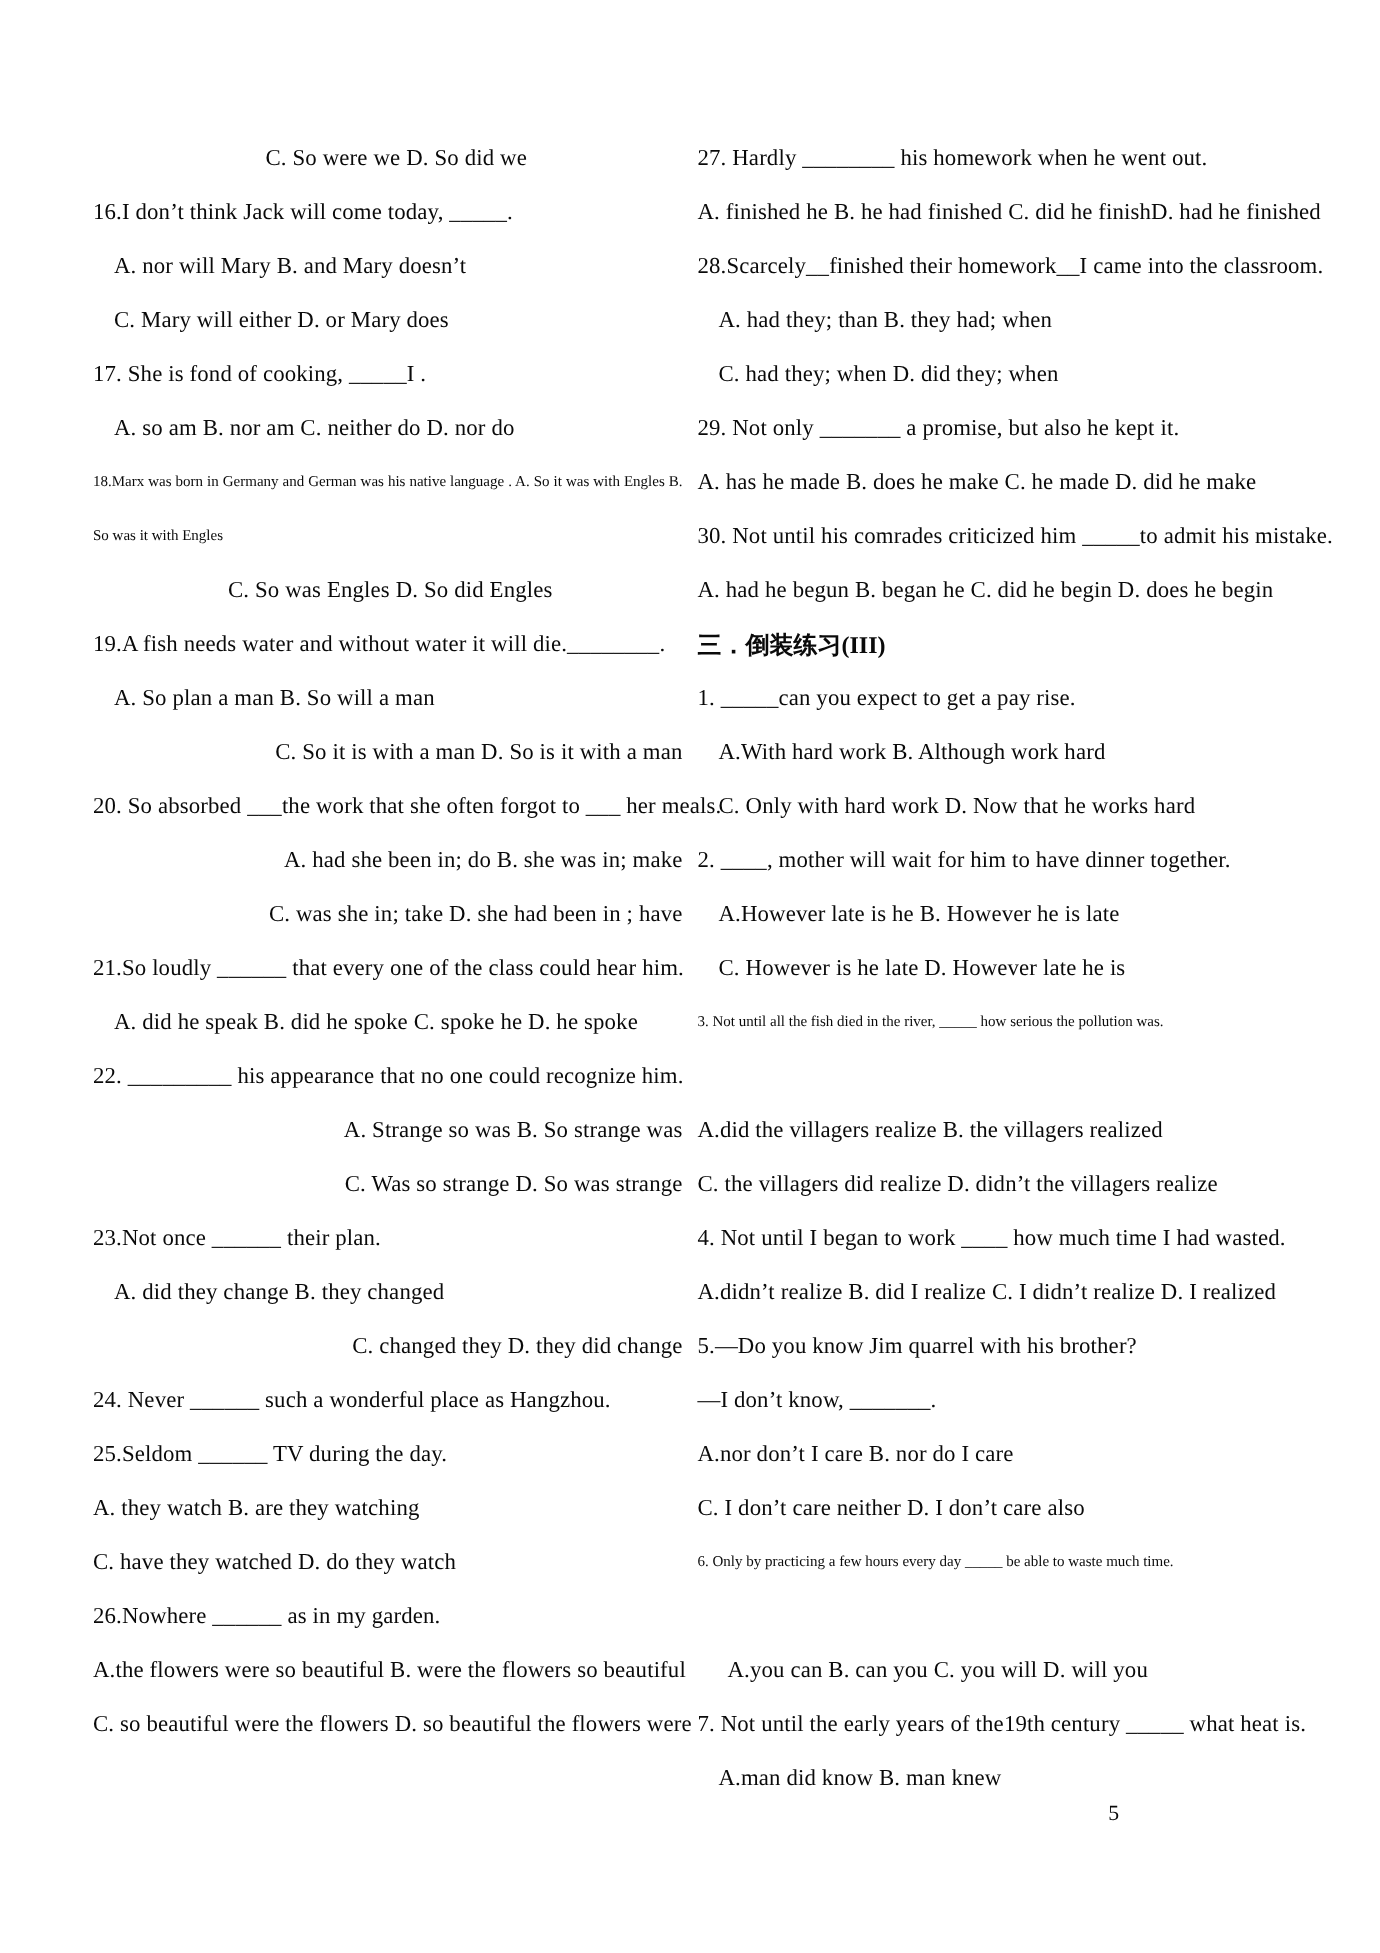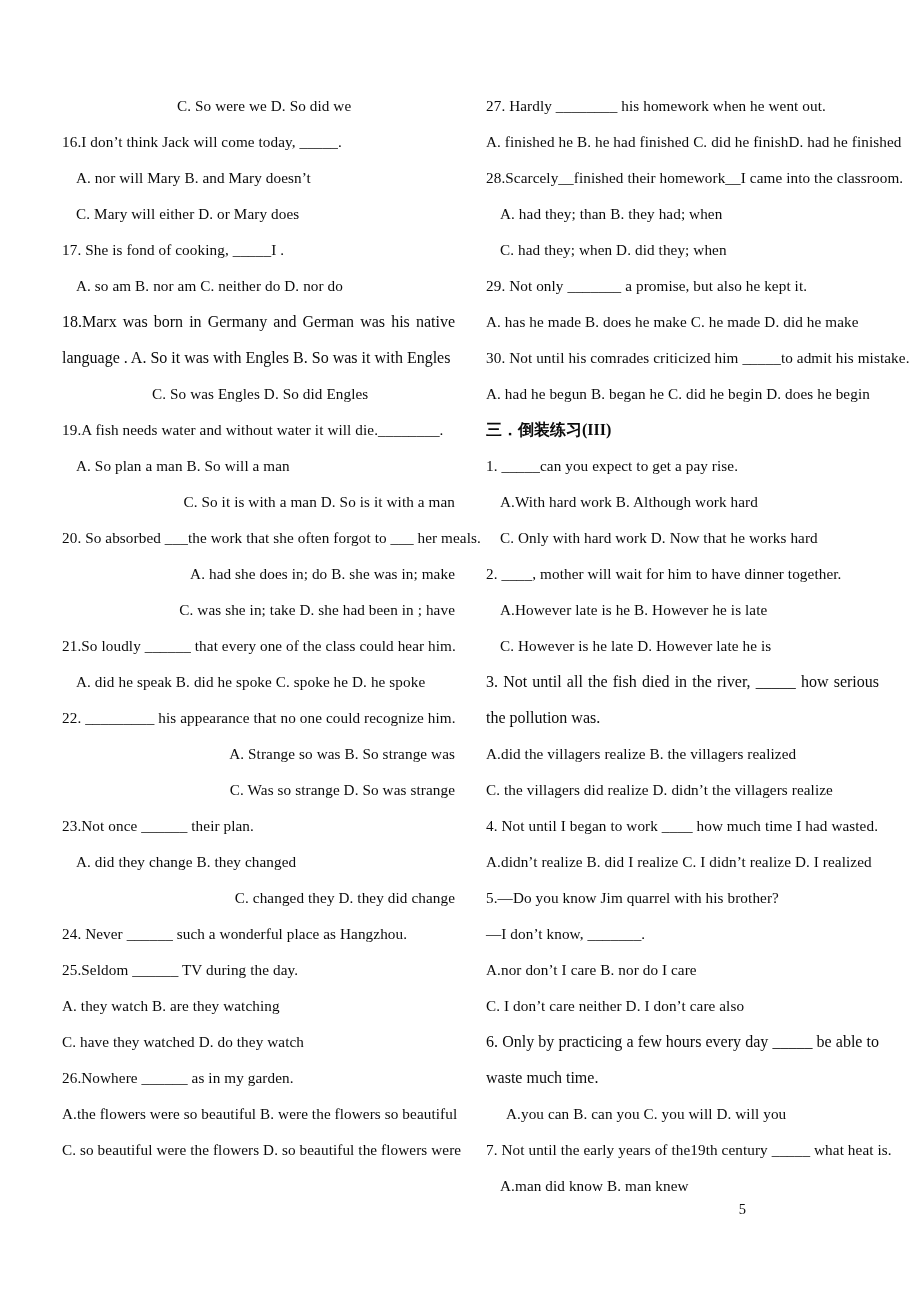--- a/index.html
+++ b/index.html
@@ -19,34 +19,34 @@
     position: absolute;
     inset: 0;
     width: 784px;
     height: 1302px;
   }
   .col {
     position: absolute;
     top: 88px;
   }
   .col-left  { left: 62px;  width: 393px; }
-  .col-right { left: 486px; width: 393px; }
+  .col-right { left: 465px; width: 393px; }
 
   
   .ln {
     font-size: 15.2px;
     line-height: 36px;
     height: 36px;
     white-space: nowrap;
     letter-spacing: 0.1px;
   }
 
   
   .para {
-    font-size: 16px;
+    font-size: 10px;
     line-height: 36px;
     text-align: justify;
     text-justify: inter-word;
     white-space: normal;
   }
   .para.two  { height: 72px; }
 
   
   .i0  { padding-left: 0; }
   .i1  { padding-left: 8px; text-align: right; }
@@ -87,21 +87,21 @@
     <div class="ln i2">A. nor will Mary        B. and Mary doesn’t</div>
     <div class="ln i2">C. Mary will either        D. or Mary does</div>
     <div class="ln i0">17. She is fond of cooking, _____I .</div>
     <div class="ln i2">A. so am     B. nor am     C. neither do     D. nor do</div>
     <div class="para two">18.Marx was born in Germany and German was his native language .    A. So it was with Engles        B. So was it with Engles</div>
     <div class="ln i18">C. So was Engles                D. So did Engles</div>
     <div class="ln i0">19.A fish needs water and without water it will die.________.</div>
     <div class="ln i2">A. So plan a man            B. So will a man</div>
     <div class="ln i1">C. So it is with a man     D. So is it with a man</div>
     <div class="ln i0">20. So absorbed ___the work that she often forgot to ___ her meals.</div>
-    <div class="ln i1">A. had she does in; do           B. she was in; make</div>
+    <div class="ln i1">A. had she been in; do           B. she was in; make</div>
     <div class="ln i1">C. was she in; take             D. she had been in ; have</div>
     <div class="ln i0">21.So loudly ______ that every one of the class could hear him.</div>
     <div class="ln i2">A. did he speak    B. did he spoke    C. spoke he     D. he spoke</div>
     <div class="ln i0">22. _________ his appearance that no one could recognize him.</div>
     <div class="ln i1">A. Strange so was         B. So strange was</div>
     <div class="ln i1">C. Was so strange      D. So was strange</div>
     <div class="ln i0">23.Not once ______ their plan.</div>
     <div class="ln i2">A. did they change        B. they changed</div>
     <div class="ln i1">C. changed they          D. they did change</div>
     <div class="ln i0">24. Never ______ such a wonderful place as Hangzhou.</div>

